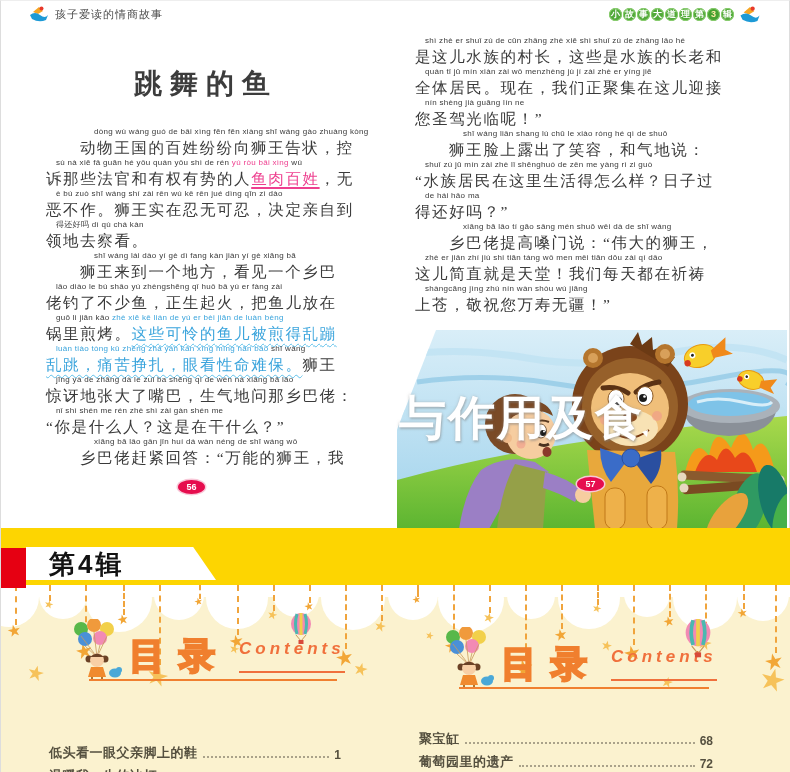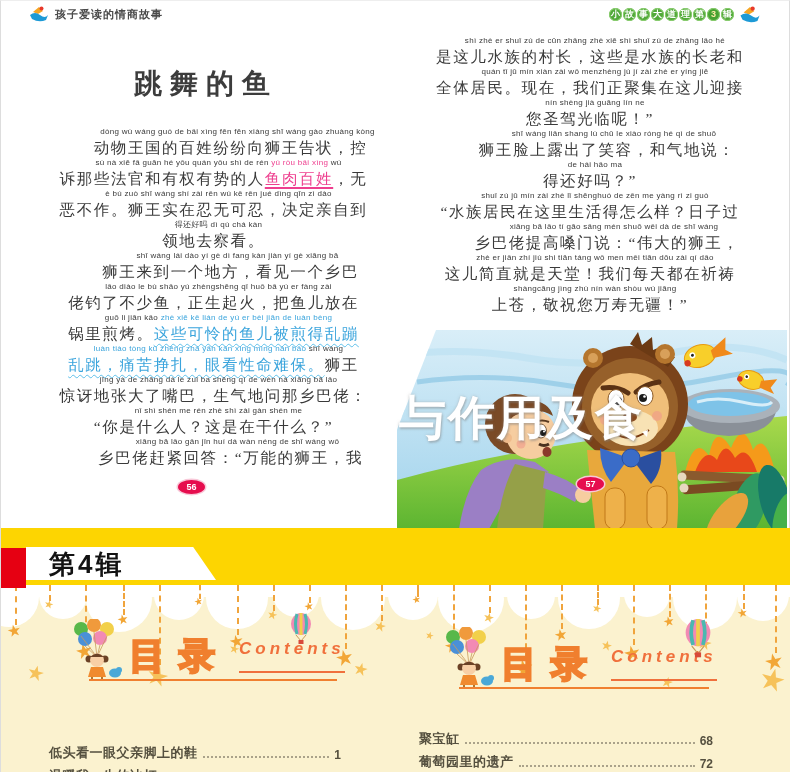--- a/index.html
+++ b/index.html
@@ -2,37 +2,37 @@
 <html><head>
 <meta charset="utf-8">
 <style>
   html,body{margin:0;padding:0;}
   body{width:790px;height:772px;position:relative;overflow:hidden;background:#fff;
        font-family:"Liberation Sans","DejaVu Sans",sans-serif;}
   .root{position:absolute;inset:0;border-left:1px solid #ddd;border-right:1px solid #ddd;border-top:1px solid #eee;}
 
   
   .hdr-left{position:absolute;left:28px;top:5px;display:flex;align-items:center;gap:6px;}
-  .hdr-series{font-size:11px;font-weight:bold;color:#4a4a4a;letter-spacing:1px;
+  .hdr-series{font-size:11px;font-weight:normal;color:#4a4a4a;letter-spacing:1px;
               font-family:"Liberation Serif","DejaVu Serif",serif;}
   .hdr-right{position:absolute;right:28px;top:5px;display:flex;align-items:center;gap:5px;}
   .badge-chars{display:flex;gap:1px;}
   .badge-chars span{width:13px;height:13px;border-radius:50%;background:#52a93a;color:#fff;
                     font-size:9px;line-height:13px;text-align:center;font-weight:bold;
                     box-shadow:inset 0 0 0 1px #8ccf70;}
   .badge-chars span.num{background:#47a232;color:#ffe9a8;}
 
   
   .page-title{position:absolute;left:30px;top:64px;width:350px;text-align:center;
               font-size:28px;font-weight:bold;letter-spacing:8px;color:#3c3c3c;
               font-family:"Liberation Serif","DejaVu Serif",serif;}
   .lines{position:absolute;}
   #left-lines{left:45px;top:126px;width:335px;}
   #right-lines{left:414px;top:35px;width:350px;}
-  .line{height:31px;text-align:center;}
+  .line{height:31px;}
   .py{font-size:8px;line-height:10px;letter-spacing:.3px;color:#4c4c4c;white-space:nowrap;margin-left:10px;}
   .py.ind{margin-left:48px;}
   .hz{font-size:15.5px;line-height:21px;letter-spacing:1.6px;white-space:nowrap;
       font-family:"Liberation Serif","DejaVu Serif",serif;}
   .hz.ind{margin-left:34px;}
   .seg-k{color:#3a3a3a;} .seg-p{color:#ee3f8f;} .seg-b{color:#3aa4dc;}
   .u-solid{text-decoration:underline;text-decoration-color:#ee3f8f;text-decoration-thickness:1.5px;text-underline-offset:3px;}
   .u-wavy{text-decoration:underline wavy #5ec0ea;text-decoration-thickness:1px;text-underline-offset:4px;}
 
   .pagenum{position:absolute;width:27px;height:14px;border-radius:50%;background:#e60d4e;
@@ -174,26 +174,26 @@
       </div>
       <div class="line">
         <div class="py"><span class="seg-k">nín shèng jià guāng lín  ne</span></div>
         <div class="hz"><span class="seg-k">您圣驾光临呢！”</span></div>
       </div>
       <div class="line">
         <div class="py ind"><span class="seg-k">shī wáng liǎn shang lù  chū  le  xiào róng     hé   qì   de  shuō</span></div>
         <div class="hz ind"><span class="seg-k">狮王脸上露出了笑容，和气地说：</span></div>
       </div>
       <div class="line">
+        <div class="py"><span class="seg-k">shuǐ  zú   jū  mín  zài  zhè  lǐ  shēnghuó  de  zěn  me yàng     rì   zi  guò</span></div>
+        <div class="hz"><span class="seg-k">“水族居民在这里生活得怎么样？日子过</span></div>
+      </div>
+      <div class="line">
         <div class="py"><span class="seg-k">de  hái  hǎo  ma</span></div>
         <div class="hz"><span class="seg-k">得还好吗？”</span></div>
-      </div>
-      <div class="line">
-        <div class="py"><span class="seg-k">shuǐ  zú   jū  mín  zài  zhè  lǐ  shēnghuó  de  zěn  me yàng     rì   zi  guò</span></div>
-        <div class="hz"><span class="seg-k">“水族居民在这里生活得怎么样？日子过</span></div>
       </div>
       <div class="line">
         <div class="py ind"><span class="seg-k">xiāng bā  lǎo   tí  gāo sǎng mén shuō       wěi  dà   de  shī wáng</span></div>
         <div class="hz ind"><span class="seg-k">乡巴佬提高嗓门说：“伟大的狮王，</span></div>
       </div>
       <div class="line">
         <div class="py"><span class="seg-k">zhè  er  jiǎn  zhí  jiù  shi  tiān táng      wǒ men měi  tiān dōu  zài   qí  dǎo</span></div>
         <div class="hz"><span class="seg-k">这儿简直就是天堂！我们每天都在祈祷</span></div>
       </div>
       <div class="line">

